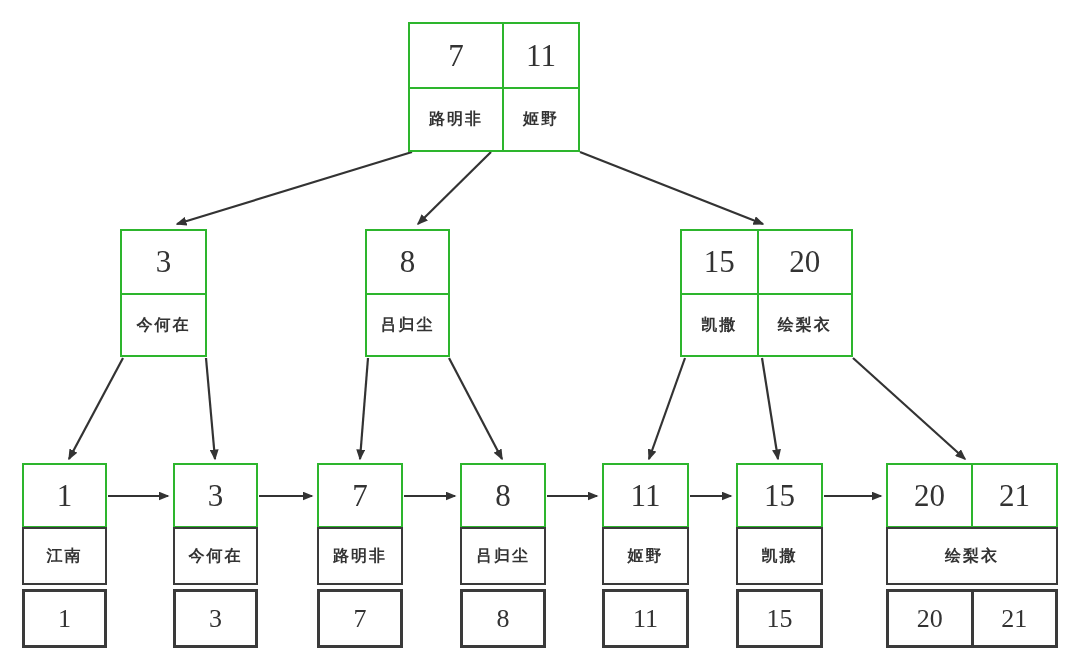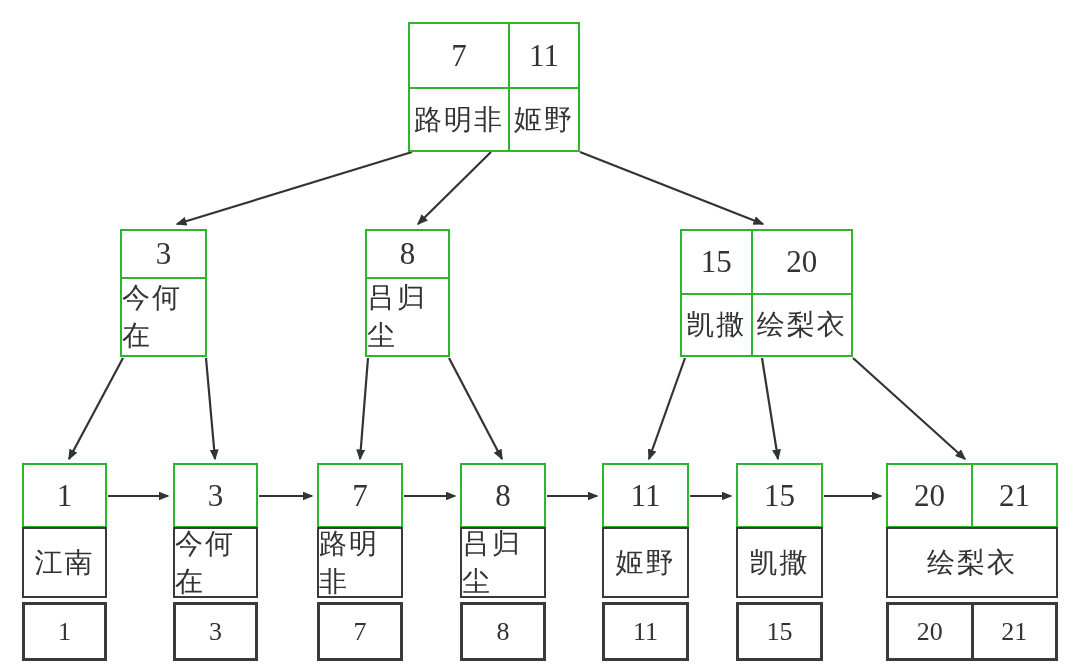--- a/index.html
+++ b/index.html
@@ -32,27 +32,27 @@
 
   
   .leaf{display:flex;flex-direction:column;}
   .lrow{display:flex;box-sizing:border-box;background:#fff;}
   .lrow .cell{
     flex:1;display:flex;align-items:center;justify-content:center;
     box-sizing:border-box;
   }
   .lrow.keys{height:65px;border:2.5px solid var(--green,#2db52d);}
   .lrow.keys .col2{border-left:2.5px solid var(--green,#2db52d);}
-  .lrow.names{height:71px;border:2.5px solid var(--dark,#3a3a3a);margin-top:-1px;}
+  .lrow.names{height:58px;border:2.5px solid var(--dark,#3a3a3a);margin-top:-1px;}
   .lrow.names .col2{border-left:2.5px solid var(--dark,#3a3a3a);}
   .lrow.values{height:59px;border:3px solid var(--dark,#3a3a3a);margin-top:4px;}
   .lrow.values .col2{border-left:3px solid var(--dark,#3a3a3a);}
 
   .key{font-size:31px;}
-  .cname{font-size:28px;letter-spacing:2px;}
+  .cname{font-size:16px;letter-spacing:2px;font-weight:bold;}
   .val{font-size:26px;}
 </style>
 </head>
 <body>
 
 <div id="stage" style="--green: #2db52d; --dark: #3a3a3a; --arrow: #333333; --text: #333333; --bg: #ffffff;">
 
   <svg id="arrow-layer" viewBox="0 0 1080 672">
     <defs>
       <marker id="ah" markerWidth="11" markerHeight="9" refX="9.5" refY="4.5" orient="auto" markerUnits="userSpaceOnUse">

